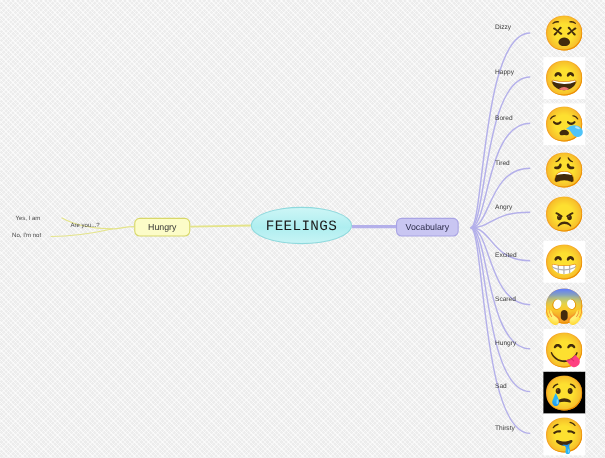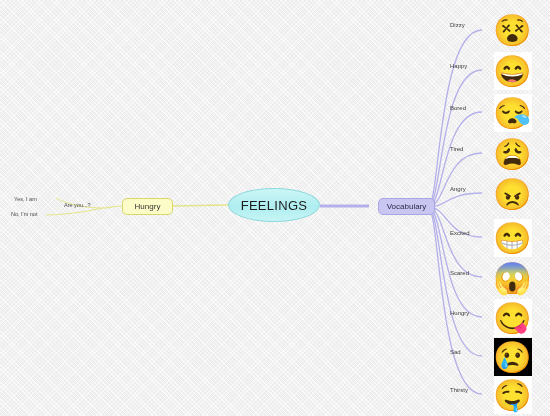--- a/index.html
+++ b/index.html
@@ -23,32 +23,32 @@
 
   .node{position:absolute;box-sizing:border-box;}
 
   
   #central{
     left:228px;top:188px;width:92px;height:34px;
     border-radius:50%;
     background:linear-gradient(180deg,#cdf6f6 0%,#aeeef0 55%,#c7f4f5 100%);
     border:1px solid #8fd9dd;
     display:flex;align-items:center;justify-content:center;
-    color:#1c1c1c;font-size:13px;letter-spacing:.3px;
+    color:#1c1c1c;font-size:13px;letter-spacing:.3px;font-family:Liberation Mono, monospace;
   }
   
   #grammar{
     left:122px;top:198px;width:51px;height:17px;
     border-radius:5px;
     background:#fcfcc8;border:1px solid #d8d86a;
     display:flex;align-items:center;justify-content:center;
     color:#333;font-size:8px;
   }
   #vocabulary{
-    left:378px;top:198px;width:57px;height:17px;
+    left:360px;top:198px;width:57px;height:17px;
     border-radius:5px;
     background:#c9c6f2;border:1px solid #a9a4e4;
     display:flex;align-items:center;justify-content:center;
     color:#2b2b4a;font-size:8px;
   }
   .subtext{
     position:absolute;color:#4a4a4a;font-size:5.5px;
     white-space:nowrap;
   }
   .leaf-label{

